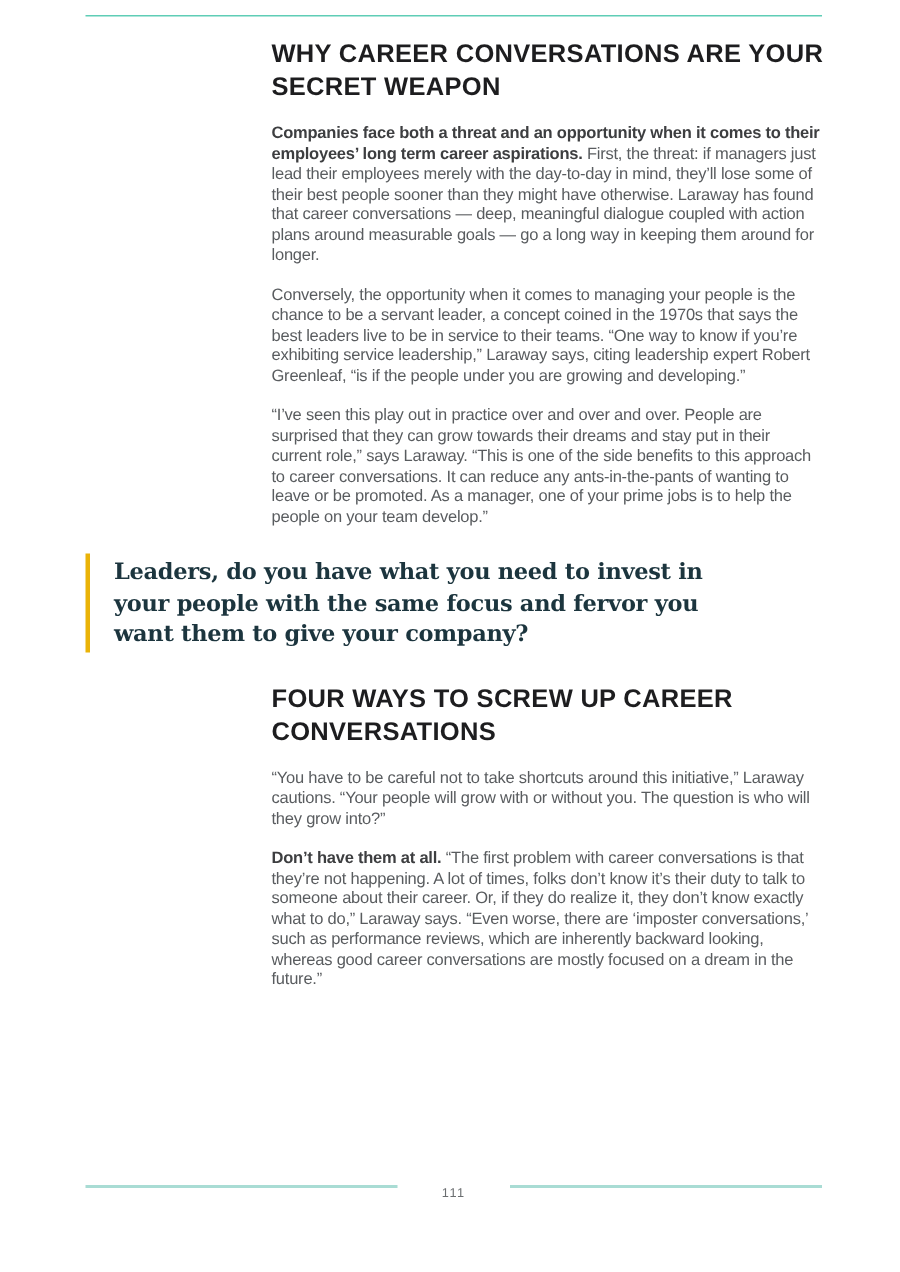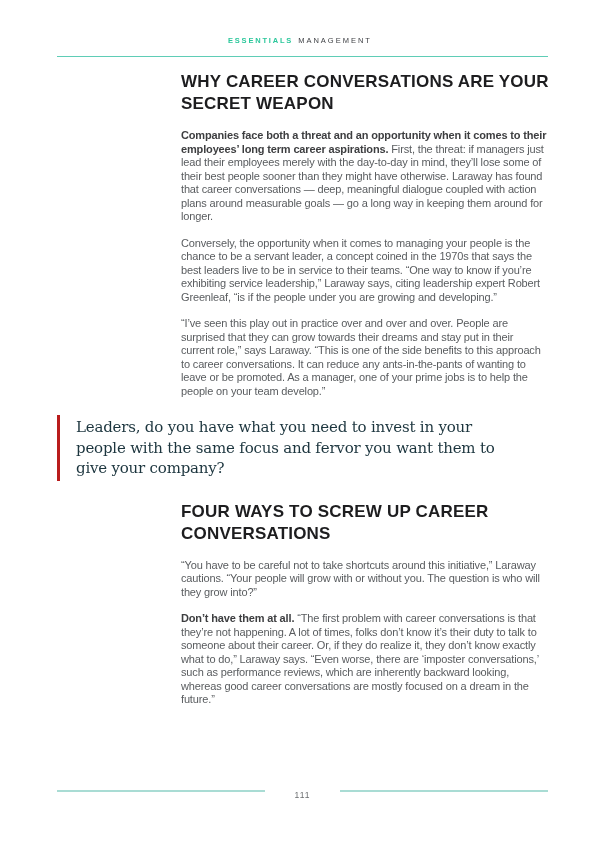--- a/index.html
+++ b/index.html
@@ -57,24 +57,24 @@
   }
   p.body:last-child { margin-bottom: 0; }
   p.body strong {
     font-weight: 700;
     color: #3d3e40;
   }
   
   .pullquote {
     margin: 17px 0 20px 57px;
     width: 430px;
-    border-left: 3px solid #b91c1c;
+    border-left: 3px solid #eab308;
     padding: 2px 0 2px 16px;
     font-family: "DejaVu Serif", serif;
-    font-weight: 400;
+    font-weight: 700;
     font-size: 15px;
     line-height: 20.5px;
     letter-spacing: -0.2px;
     color: #1c353e;
   }
   
   .folio {
     position: absolute;
     left: 57px;
     right: 52px;
@@ -88,24 +88,20 @@
     font-size: 8.5px;
     letter-spacing: 1px;
     color: #6b6e70;
   }
 </style>
 </head>
 <body>
 
 <div class="page">
 
-  <div class="masthead">
-    <span class="brand">ESSENTIALS</span>
-    <span class="section">MANAGEMENT</span>
-  </div>
   <div class="header-rule"></div>
 
   <div class="col">
     <h1 class="headline">WHY CAREER CONVERSATIONS ARE YOUR SECRET WEAPON</h1>
 
     <p class="body"><strong>Companies face both a threat and an opportunity when it comes to their employees’ long term career aspirations.</strong><span> First, the threat: if managers just lead their employees merely with the day-to-day in mind, they’ll lose some of their best people sooner than they might have otherwise. Laraway has found that career conversations — deep, meaningful dialogue coupled with action plans around measurable goals — go a long way in keeping them around for longer.</span></p>
 
     <p class="body"><strong></strong><span>Conversely, the opportunity when it comes to managing your people is the chance to be a servant leader, a concept coined in the 1970s that says the best leaders live to be in service to their teams. “One way to know if you’re exhibiting service leadership,” Laraway says, citing leadership expert Robert Greenleaf, “is if the people under you are growing and developing.”</span></p>
 
     <p class="body"><strong></strong><span>“I’ve seen this play out in practice over and over and over. People are surprised that they can grow towards their dreams and stay put in their current role,” says Laraway. “This is one of the side benefits to this approach to career conversations. It can reduce any ants-in-the-pants of wanting to leave or be promoted. As a manager, one of your prime jobs is to help the people on your team develop.”</span></p>

